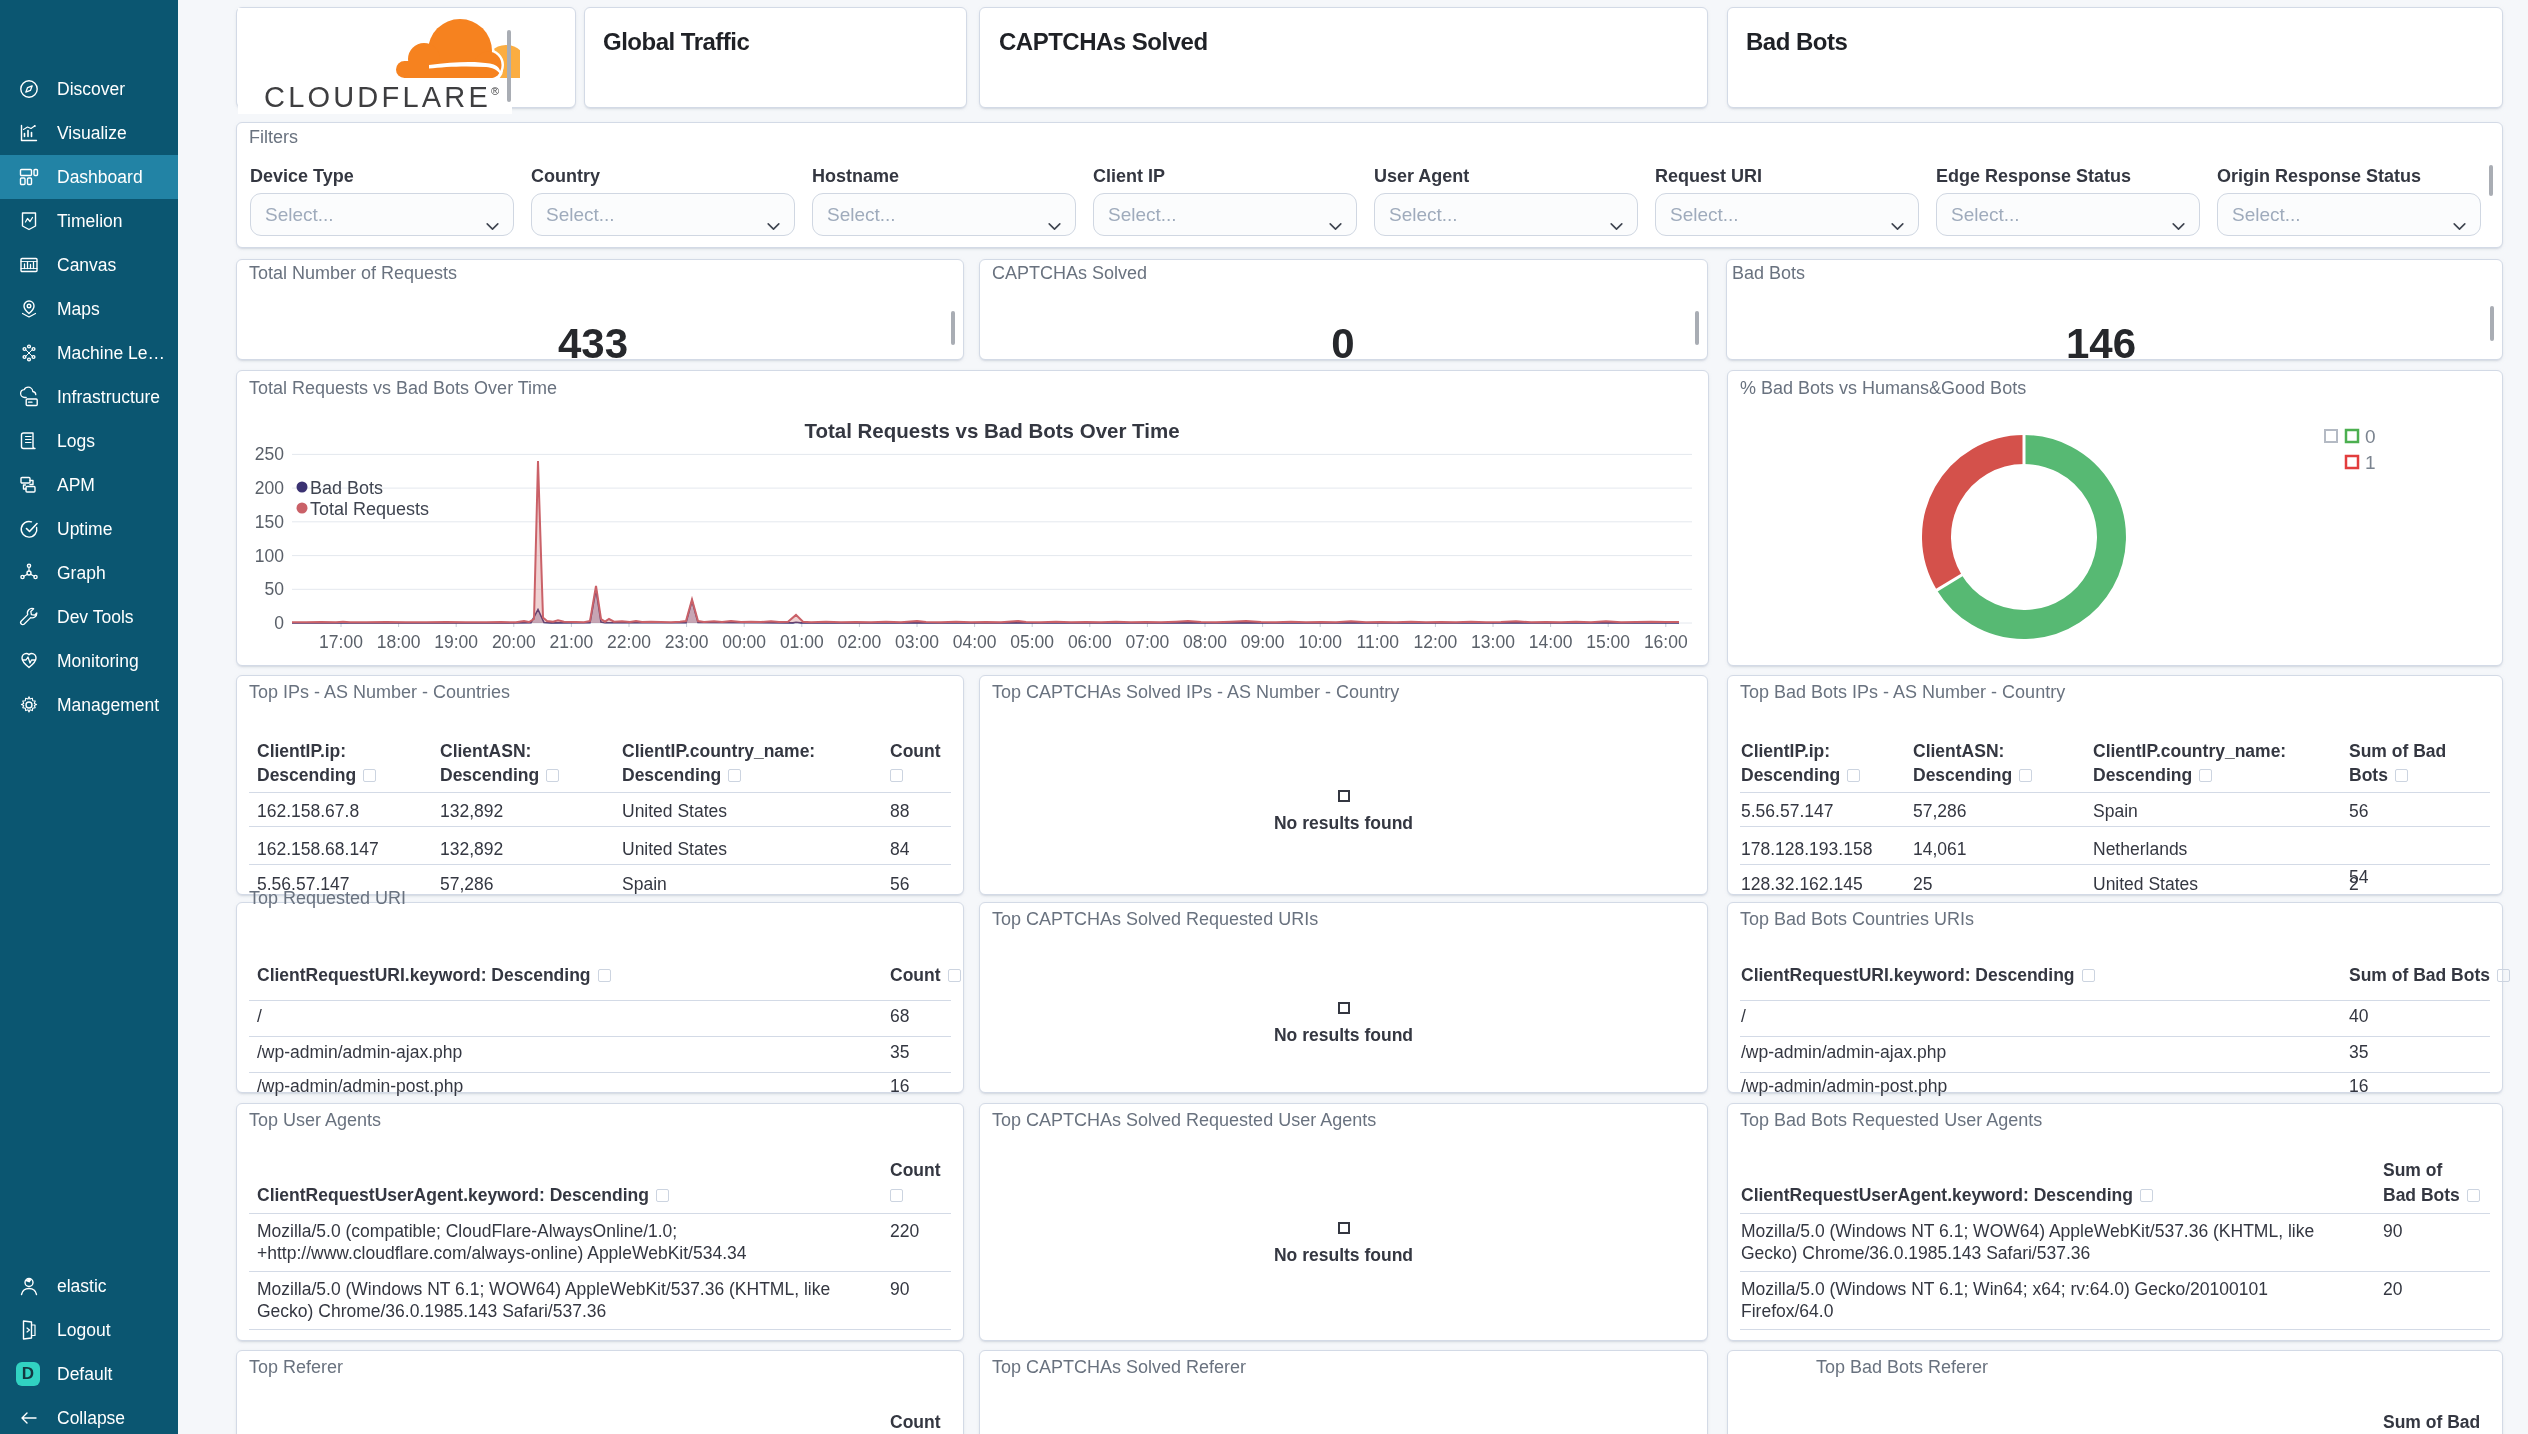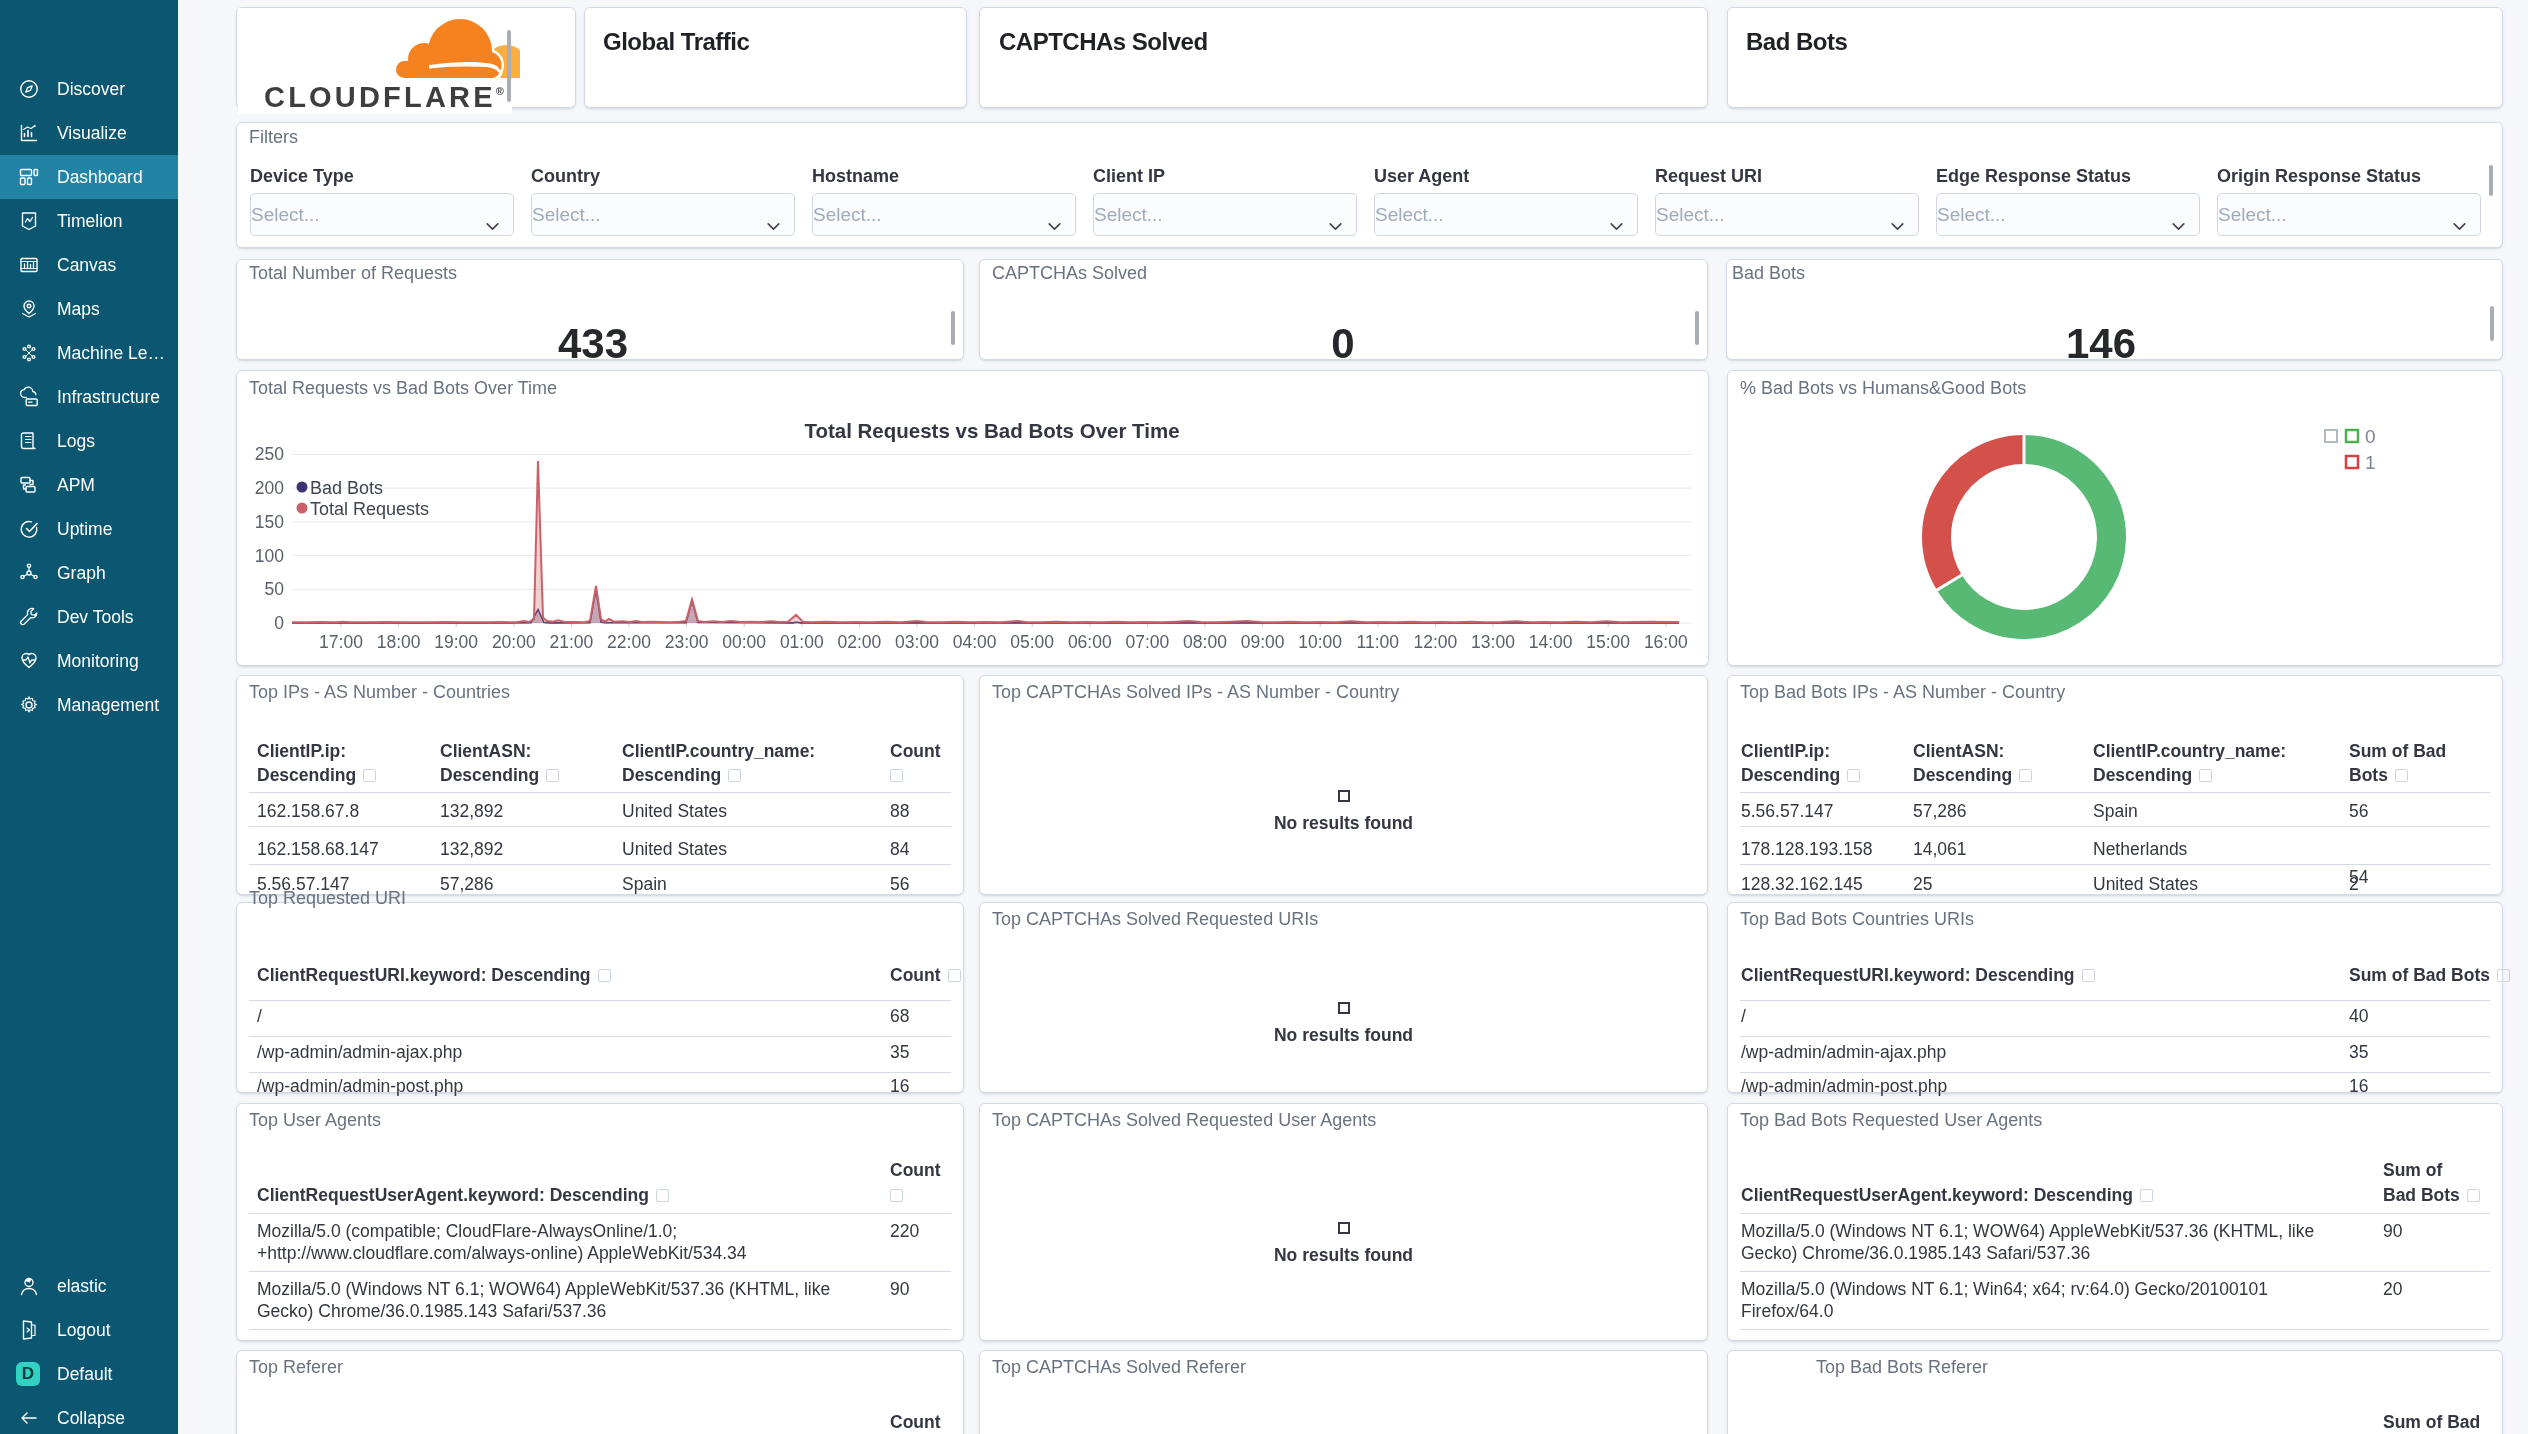--- a/index.html
+++ b/index.html
@@ -5,22 +5,22 @@
 font-family:"Liberation Sans",sans-serif;-webkit-font-smoothing:antialiased}
 .panel{position:absolute;background:#fff;border:1px solid #d3dae6;border-radius:6px;
 box-shadow:0 2px 2px -1px rgba(152,162,179,.3),0 1px 5px -2px rgba(152,162,179,.3)}
 .pt{position:absolute;font-size:18px;color:#69727f;white-space:nowrap}
 .bt{position:absolute;font-size:24px;font-weight:bold;letter-spacing:-0.5px;color:#1f2126;white-space:nowrap}
 .cell{position:absolute;font-size:17.5px;color:#343741;white-space:nowrap}
 .hdr{font-weight:bold}
 .dvd{position:absolute;height:1px;background:#d3dae6}
 .cbx{display:inline-block;width:13px;height:13px;border:1px solid #ccd4e0;border-radius:2px;vertical-align:-1px;margin-left:7px}
 .flabel{position:absolute;font-size:18px;font-weight:bold;color:#343741;white-space:nowrap}
-.select{position:absolute;width:264px;height:43px;background:#fbfcfd;border:1px solid #d0d7e2;border-radius:5px;
-font-size:19px;color:#9fabbc;line-height:41px;}
+.select{position:absolute;width:264px;height:43px;background:#fbfcfd;border:1px solid #d0d7e2;border-radius:11px;
+font-size:19px;color:#9fabbc;line-height:41px;padding-left:14px}
 .chev{position:absolute;right:12px;top:14px}
 .num{position:absolute;font-size:42px;font-weight:bold;color:#26282c;text-align:center}
 .nav{position:absolute;left:0;width:178px;height:44px;color:#fff;font-size:17.5px}
 .nav span{position:absolute;left:57px;top:0;line-height:44px;white-space:nowrap}
 .sbar{position:absolute;background:#a9adb4;border-radius:2px}
 .nores{position:absolute;text-align:center;font-size:17.5px;font-weight:bold;color:#343741}
 .nrbox{display:inline-block;width:12px;height:12px;border:2px solid #343741;margin-bottom:6px}
 </style></head><body>
 <div style="position:absolute;left:0;top:0;width:178px;height:1434px;background:#0b5671"></div>
 <div style="position:absolute;left:0;top:155px;width:178px;height:44px;background:#2283a5"></div>
@@ -198,21 +198,21 @@
       </g>
 <g fill="#f6821f">
         <circle cx="64" cy="35" r="32"></circle>
         <circle cx="28" cy="43" r="16"></circle>
         <rect x="0" y="45" width="104" height="17" rx="8.5"></rect>
         <circle cx="92" cy="49" r="13.5"></circle>
       </g>
 <path fill="#fff" d="M33,49 C58,45.5 80,45 94,47.5 C99.5,48.5 103,51 104,54.5 L104.5,58.5 C101,53.5 96,51.5 90,51 C70,49.8 48,50.6 33,52.6 Z"></path>
 </g>
 </svg>
-<div style="position:absolute;left:264px;top:81px;z-index:5;font-size:29px;font-weight:bold;letter-spacing:3.2px;color:#3e3e40">CLOUDFLARE<span style="font-size:11px;vertical-align:12px;letter-spacing:0">®</span></div>
+<div style="position:absolute;left:264px;top:81px;z-index:5;font-size:29px;font-weight:normal;letter-spacing:3.2px;color:#3e3e40">CLOUDFLARE<span style="font-size:11px;vertical-align:12px;letter-spacing:0">®</span></div>
 <div class="sbar" style="left:507px;top:30px;width:4px;height:72px;z-index:6"></div>
 <div class="panel" style="left:236px;top:122px;width:2267px;height:126px"></div>
 <div class="pt" style="left:249px;top:127px">Filters</div>
 <div class="flabel" style="left:250px;top:166px">Device Type</div>
 <div class="select" style="left:250px;top:193px">Select...<span class="chev"><svg width="17" height="17" viewBox="0 0 16 16" fill="none" stroke="#3f4550" stroke-width="1.5" stroke-linecap="round" stroke-linejoin="round">
         <path d="M3 5.5 L8 10.5 L13 5.5"></path>
       </svg></span></div>
 <div class="flabel" style="left:531px;top:166px">Country</div>
 <div class="select" style="left:531px;top:193px">Select...<span class="chev"><svg width="17" height="17" viewBox="0 0 16 16" fill="none" stroke="#3f4550" stroke-width="1.5" stroke-linecap="round" stroke-linejoin="round">
         <path d="M3 5.5 L8 10.5 L13 5.5"></path>

